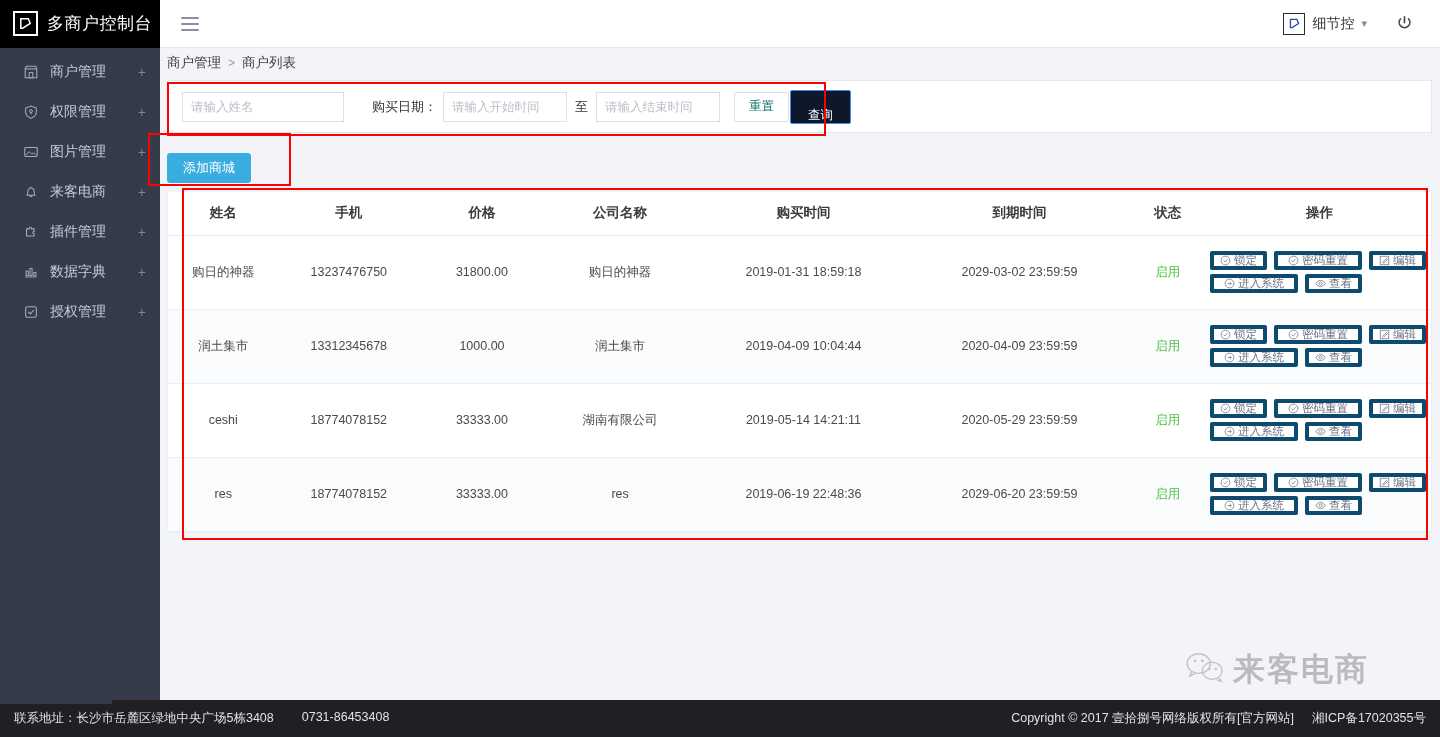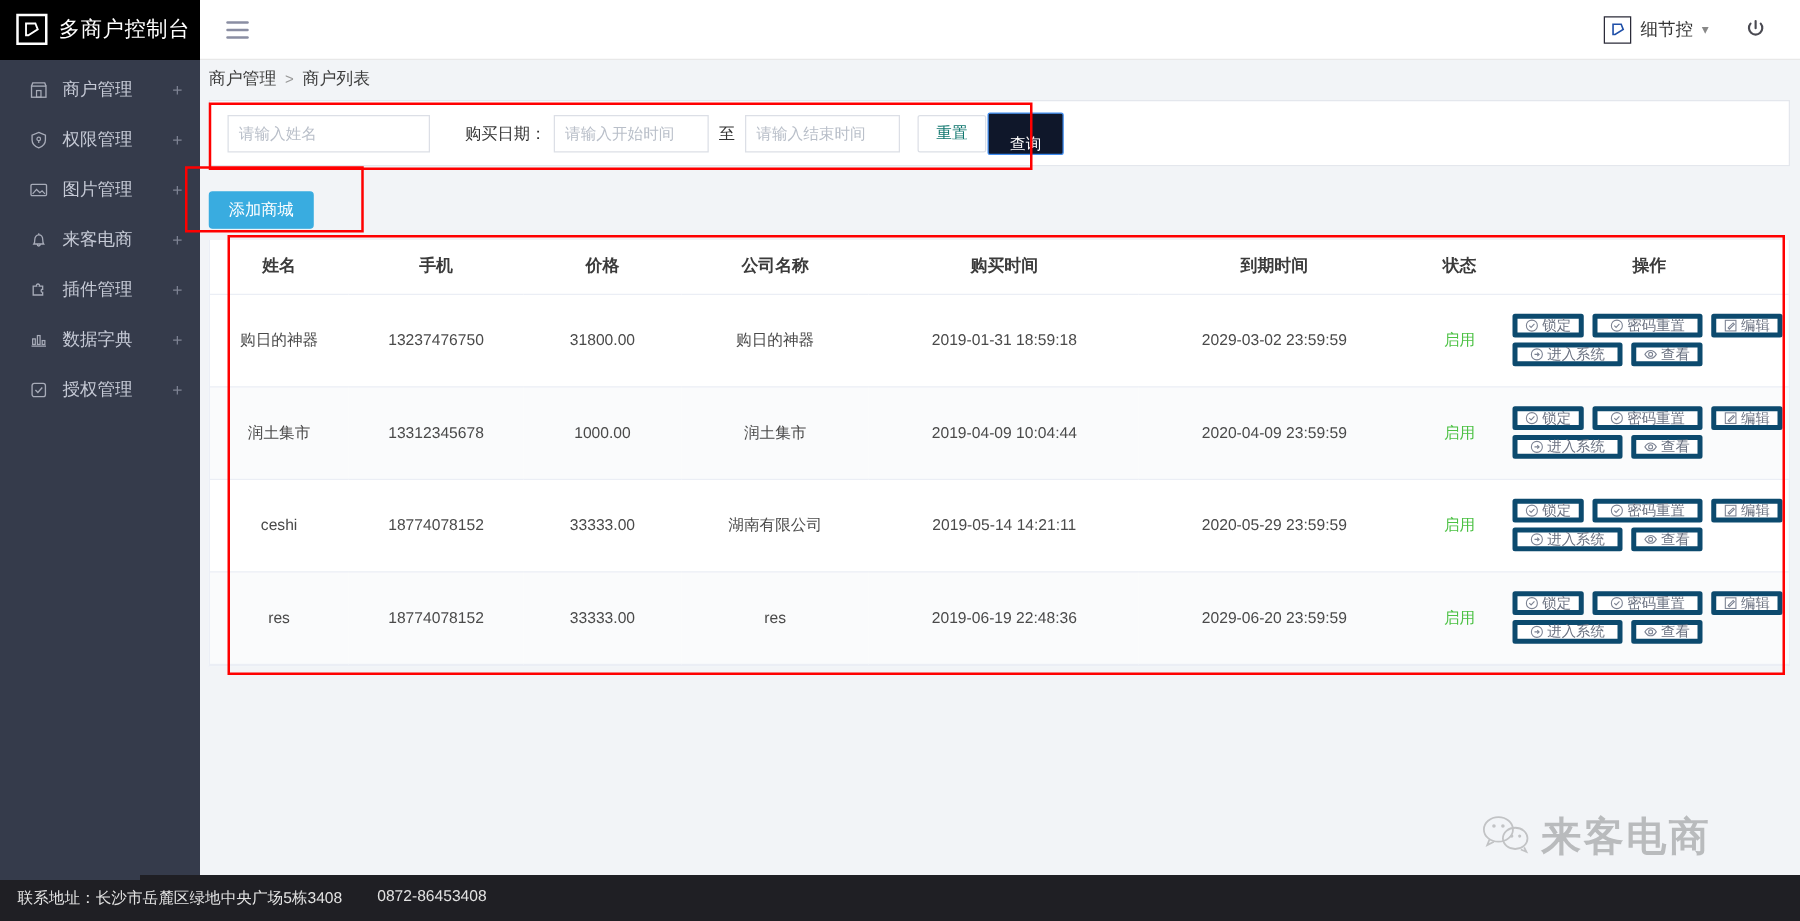--- a/index.html
+++ b/index.html
@@ -586,17 +586,21 @@
   </div>
 
   <div class="annot" style="left:167px; top:82px; width:659px; height:54px;"></div>
   <div class="annot" style="left:148px; top:133px; width:143px; height:53px;"></div>
   <div class="annot" style="left:182px; top:188px; width:1246px; height:352px;"></div>
 
   <div class="footer">
     <div class="footer-strip"></div>
     <div class="footer-left">
       <span>联系地址：长沙市岳麓区绿地中央广场5栋3408</span>
-      <span>0872-86453408</span>
+      <span>0731-86453408</span>
+    </div>
+    <div class="footer-right">
+      <span>Copyright © 2017 壹拾捌号网络版权所有[官方网站]</span>
+      <span>湘ICP备17020355号</span>
     </div>
   </div>
 
 </div>
 
 </body></html>

